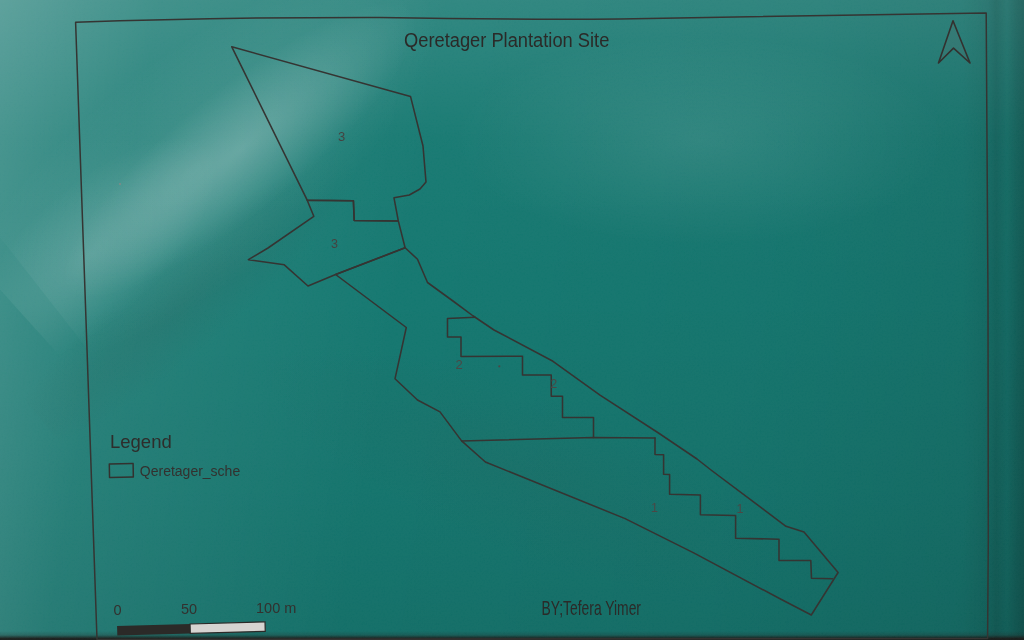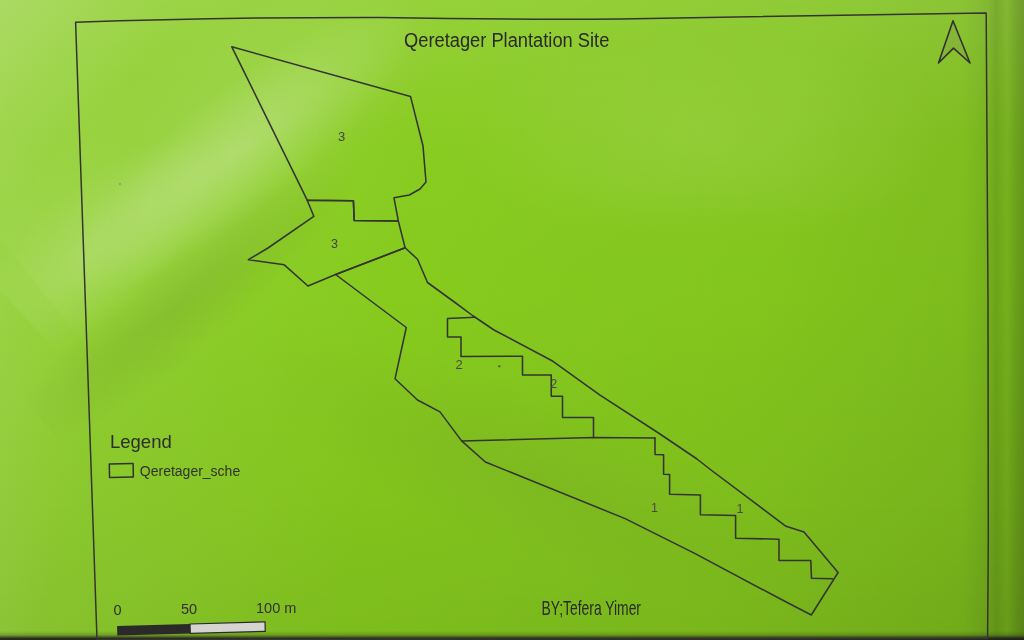--- a/index.html
+++ b/index.html
@@ -1,17 +1,17 @@
 <!DOCTYPE html>
 <html><head>
 <meta charset="utf-8">
 <style>
   html,body{margin:0;padding:0;}
   #page{position:relative;width:1024px;height:640px;overflow:hidden;
-    background:#84cc16;
+    background:#0f766e;
     font-family:"Liberation Sans", sans-serif;}
   .ov{position:absolute;left:0;top:0;width:1024px;height:640px;pointer-events:none;}
 </style>
 </head>
 <body>
 <div id="page">
 
   <div class="ov" style="background:
     linear-gradient(100deg, rgba(255,255,255,0.22) 0%, rgba(255,255,255,0.08) 14%, rgba(255,255,255,0.0) 40%, rgba(0,0,0,0.03) 72%, rgba(0,0,0,0.09) 93%, rgba(0,0,0,0.15) 100%),
     linear-gradient(to bottom, rgba(255,255,255,0.12) 0%, rgba(255,255,255,0.02) 22%, rgba(0,0,0,0.0) 45%, rgba(0,0,0,0.04) 78%, rgba(0,0,0,0.08) 100%);"></div>

